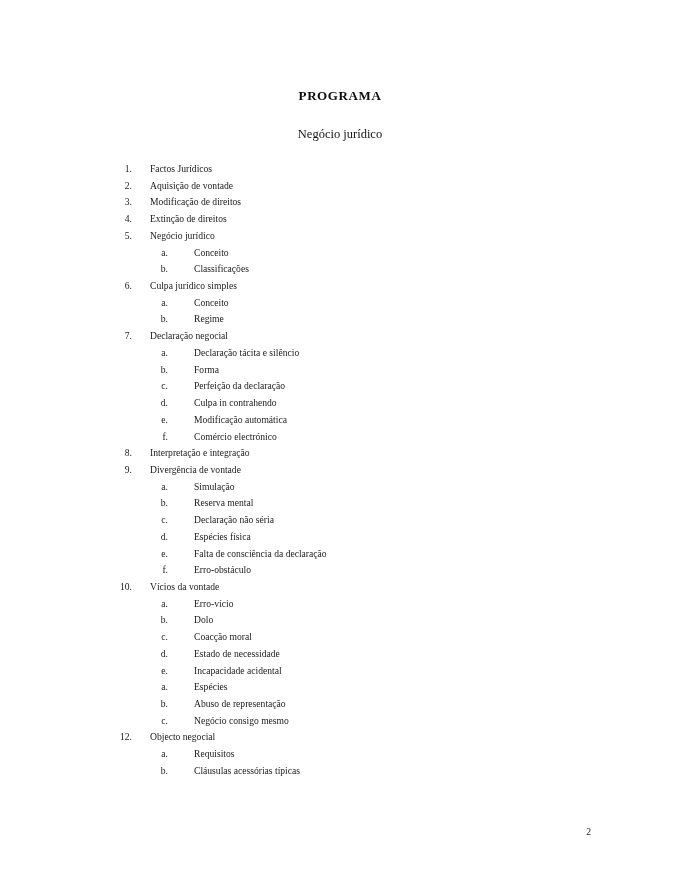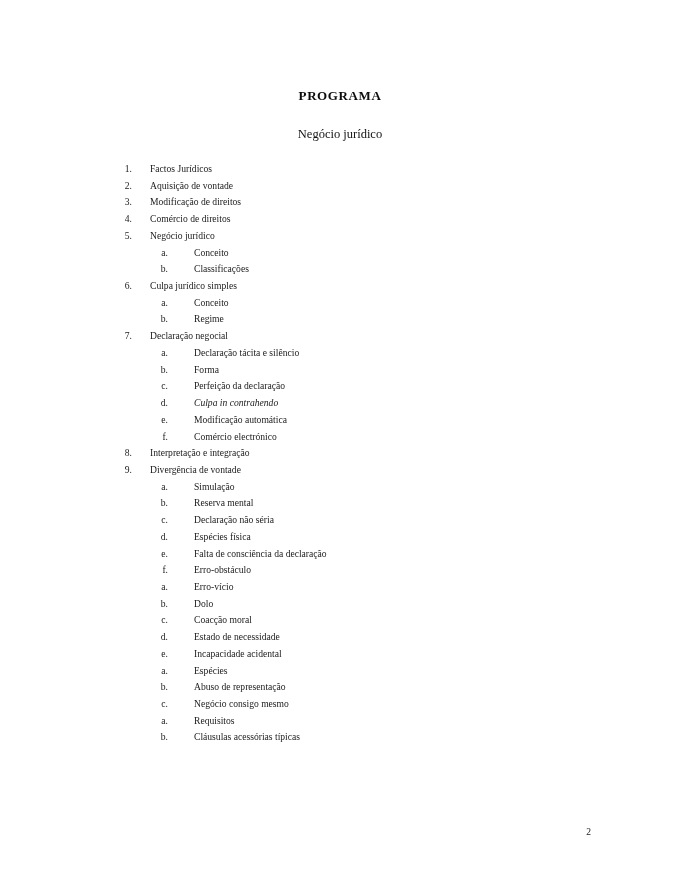--- a/index.html
+++ b/index.html
@@ -87,21 +87,20 @@
   
   .item.lvl2 > .marker {
     left: 134px;
     width: 34px;
   }
   .item.lvl2 > .label {
     left: 194px;
   }
 
   .label.italic {
-    font-style: italic;
     text-align: right;
   }
 
   
   .page-number {
     position: absolute;
     top: 826px;
     left: 0;
     width: 591px;
     text-align: right;
@@ -126,21 +125,21 @@
       <div class="item lvl1">
         <span class="marker">2.</span>
         <span class="label"> Aquisição de vontade</span>
       </div>
       <div class="item lvl1">
         <span class="marker">3.</span>
         <span class="label">Modificação de direitos</span>
       </div>
       <div class="item lvl1">
         <span class="marker">4.</span>
-        <span class="label">Comércio de direitos</span>
+        <span class="label">Extinção de direitos</span>
       </div>
       <div class="item lvl1">
         <span class="marker">5.</span>
         <span class="label">Negócio jurídico</span>
       </div>
       <div class="item lvl2">
         <span class="marker">a.</span>
         <span class="label">Conceito</span>
       </div>
       <div class="item lvl2">
@@ -212,20 +211,24 @@
         <span class="label">Espécies física</span>
       </div>
       <div class="item lvl2">
         <span class="marker">e.</span>
         <span class="label">Falta de consciência da declaração</span>
       </div>
       <div class="item lvl2">
         <span class="marker">f.</span>
         <span class="label">Erro-obstáculo</span>
       </div>
+      <div class="item lvl1">
+        <span class="marker">10.</span>
+        <span class="label"> Vícios da vontade</span>
+      </div>
       <div class="item lvl2">
         <span class="marker">a.</span>
         <span class="label">Erro-vício</span>
       </div>
       <div class="item lvl2">
         <span class="marker">b.</span>
         <span class="label">Dolo</span>
       </div>
       <div class="item lvl2">
         <span class="marker">c.</span>
@@ -244,20 +247,24 @@
         <span class="label">Espécies</span>
       </div>
       <div class="item lvl2">
         <span class="marker">b.</span>
         <span class="label">Abuso de representação</span>
       </div>
       <div class="item lvl2">
         <span class="marker">c.</span>
         <span class="label">Negócio consigo mesmo</span>
       </div>
+      <div class="item lvl1">
+        <span class="marker">12.</span>
+        <span class="label">Objecto negocial</span>
+      </div>
       <div class="item lvl2">
         <span class="marker">a.</span>
         <span class="label">Requisitos</span>
       </div>
       <div class="item lvl2">
         <span class="marker">b.</span>
         <span class="label">Cláusulas acessórias típicas</span>
       </div>
     </div>
 

